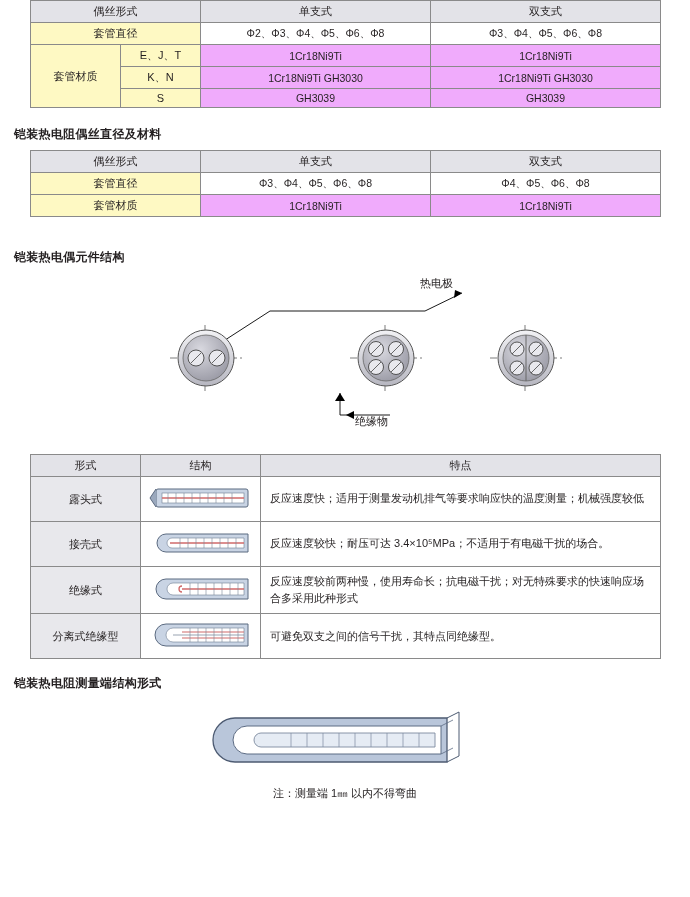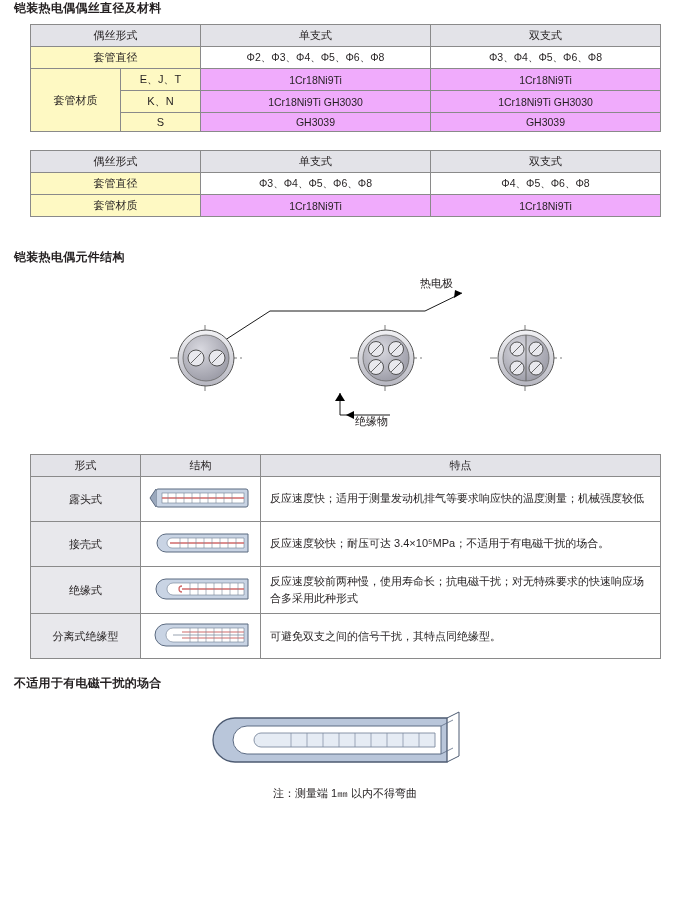--- a/index.html
+++ b/index.html
@@ -115,21 +115,20 @@
     width: 300px;
     height: 80px;
   }
 </style>
 </head>
 <body>
 
 <div class="page">
 
   <div class="block">
-    <div class="sec-title">铠装热电偶偶丝直径及材料</div>
     <table class="grid t1">
       <colgroup>
         <col class="c1">
           <col class="c2">
           <col class="c3">
           <col class="c4">
       </colgroup>
       <tbody>
           <tr>
         <td class="hdr" colspan="2">偶丝形式</td>
@@ -155,20 +154,21 @@
       <tr>
         <td class="lbl">S</td>
         <td class="mono">GH3039</td>
         <td class="mono">GH3039</td>
       </tr>
     </tbody>
       </table>
   </div>
 
   <div class="block" style="margin-top:18px">
+    <div class="sec-title">铠装热电阻偶丝直径及材料</div>
     <table class="grid t2">
       <colgroup>
           <col class="c1">
           <col class="c2">
           <col class="c3">
         </colgroup>
       <tbody>
           <tr>
         <td class="hdr">偶丝形式</td>
         <td class="hdr">单支式</td>
@@ -363,21 +363,21 @@
             </g>
           </svg>
         </td>
         <td class="desc">可避免双支之间的信号干扰，其特点同绝缘型。</td>
       </tr>
     </tbody>
       </table>
   </div>
 
   <div class="block" style="margin-top:16px">
-    <div class="sec-title">不适用于有电磁干扰的场合</div>
+    <div class="sec-title">铠装热电阻测量端结构形式</div>
     <div class="fig-rtd">
       <svg width="300" height="80" viewBox="0 0 300 80">
         <path d="M40 18 H252 V62 H40 A22 22 0 0 1 40 18 Z" fill="#b9c6da" stroke="#4d5b72" stroke-width="1.3"></path>
         <path d="M52 26 H246 V54 H52 A14 14 0 0 1 52 26 Z" fill="#ffffff" stroke="#5d6c84" stroke-width="1"></path>
         <path d="M66 33 H240 V47 H66 A7 7 0 0 1 66 33 Z" fill="#e6ecf4" stroke="#7d8a9e" stroke-width="0.9"></path>
         <g stroke="#7d8a9e" stroke-width="0.7">
           <line x1="96" y1="33" x2="96" y2="47"></line>
             <line x1="112" y1="33" x2="112" y2="47"></line>
           <line x1="128" y1="33" x2="128" y2="47"></line>
             <line x1="144" y1="33" x2="144" y2="47"></line>

